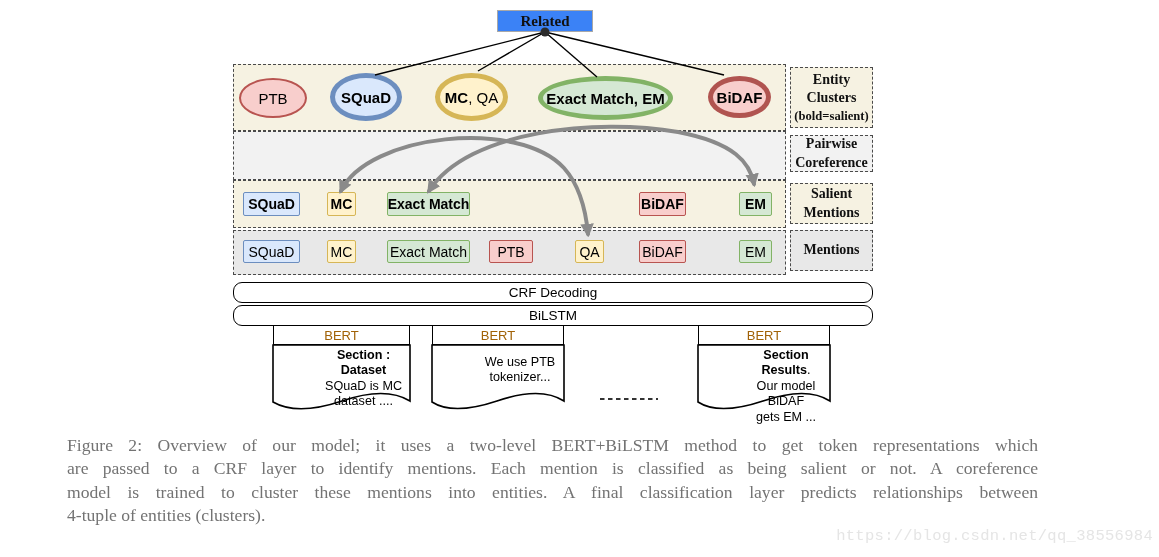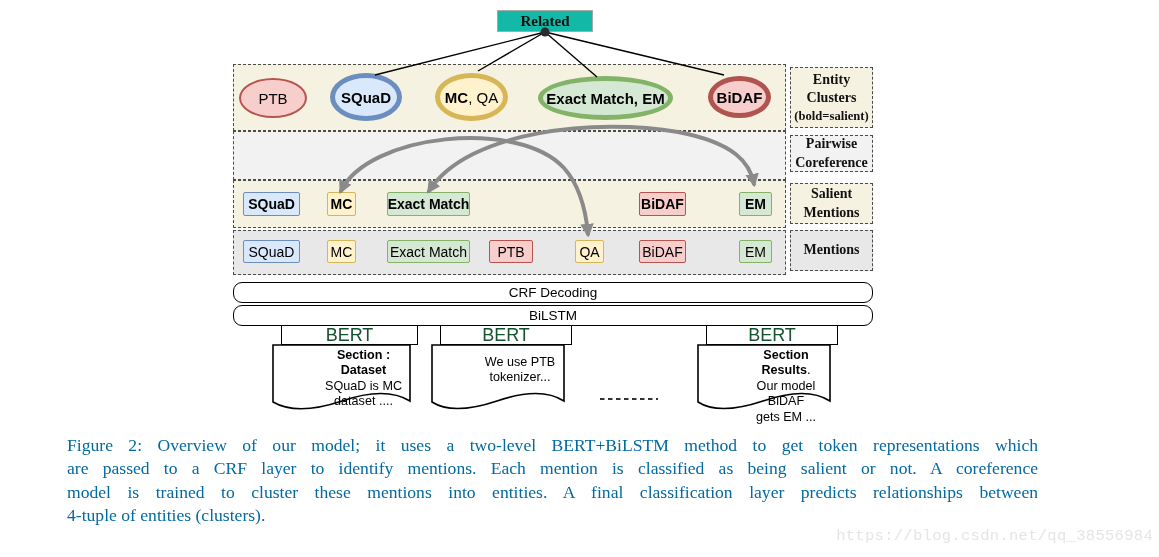--- a/index.html
+++ b/index.html
@@ -34,29 +34,29 @@
 
   .rlabel{display:flex;flex-direction:column;align-items:center;justify-content:center;
           font-family:"Liberation Serif",serif;font-weight:bold;font-size:14px;
           line-height:1.32;text-align:center;color:#111;}
   .rlabel .small{font-size:12.6px;}
 
   .bar{background:#fff;border:1.6px solid #000;border-radius:9px;display:flex;
        align-items:center;justify-content:center;font-size:13.5px;color:#000;}
 
   .bert-header{background:#fff;border:1.6px solid #000;display:flex;align-items:center;
-       justify-content:center;font-size:18px;color:#14532d;margin-left:8px;}
+       justify-content:center;font-size:13px;color:#a16207;}
 
   .doc-text{text-align:center;font-size:12.6px;line-height:15.4px;color:#000;padding-left:44px;}
 
-  .related-box{background:#14b8a6;border:1.4px solid #a8a8a8;display:flex;align-items:center;
+  .related-box{background:#3b82f6;border:1.4px solid #a8a8a8;display:flex;align-items:center;
        justify-content:center;font-family:"Liberation Serif",serif;font-weight:bold;
        font-size:15px;color:#111;}
 
-  .caption{font-family:"Liberation Serif",serif;font-size:17.6px;line-height:23.4px;color:#0369a1;}
+  .caption{font-family:"Liberation Serif",serif;font-size:17.6px;line-height:23.4px;color:#737373;}
   .cap-line{text-align:justify;text-align-last:justify;}
   .cap-line.last{text-align-last:left;}
 
   .watermark{font-size:15.5px;color:#e5e5e5;letter-spacing:.3px;white-space:nowrap;}
 </style>
 </head>
 <body>
 
 <div id="canvas">
 

